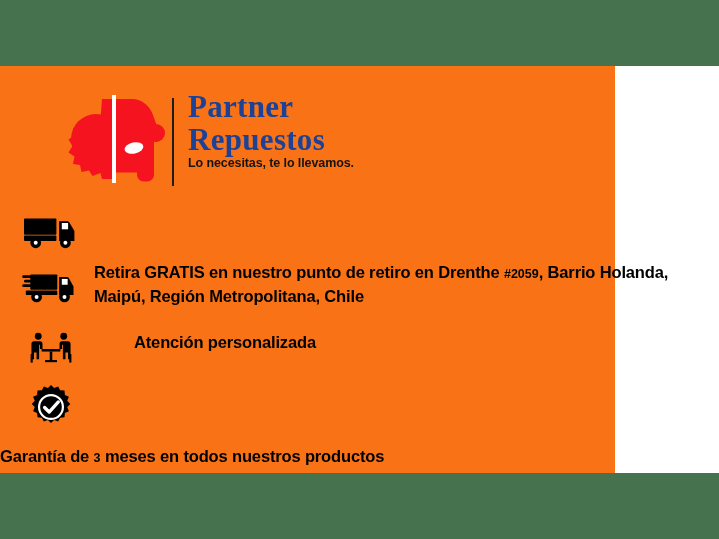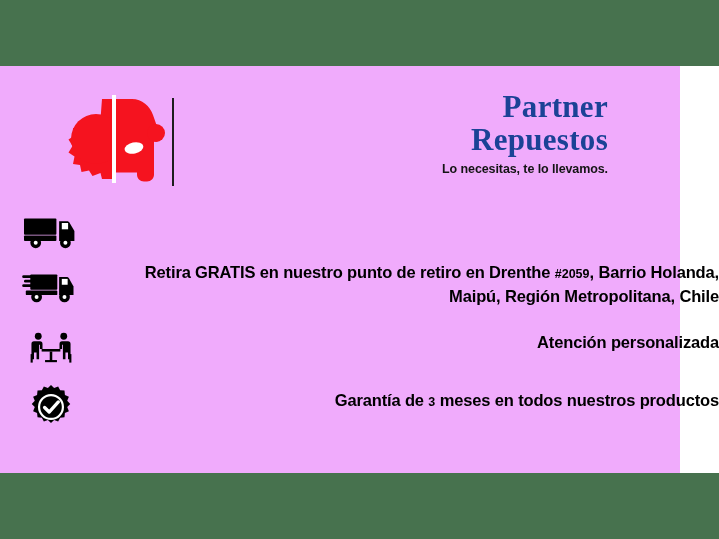--- a/index.html
+++ b/index.html
@@ -8,25 +8,24 @@
     background: #ffffff;
   }
   body {
     width: 719px;
     height: 539px;
     overflow: hidden;
     font-family: "Liberation Sans", sans-serif;
   }
   #banner {
     position: relative;
-    width: 680px;
+    width: 615px;
     height: 539px;
-    background: #f0abfc;
+    background: #f97316;
     box-sizing: border-box;
-    text-align: right;
   }
   .band {
     position: absolute;
     left: 0;
     width: 719px;
     background: #47724e;
   }
   #band-top { top: 0; height: 66px; }
   #band-bottom { top: 473px; height: 66px; }
 
@@ -62,21 +61,20 @@
   .brand-line {
     font-family: "Liberation Serif", serif;
     font-weight: bold;
     color: #1b4296;
     font-size: 31px;
     line-height: 33px;
     letter-spacing: 0.3px;
     white-space: nowrap;
   }
   #brand-tagline {
-    margin-top: 6px;
     font-family: "Liberation Sans", sans-serif;
     font-weight: bold;
     color: #141414;
     font-size: 12.5px;
     line-height: 14px;
     letter-spacing: -0.1px;
     white-space: nowrap;
   }
 
   
@@ -111,22 +109,22 @@
     letter-spacing: -0.15px;
     padding-top: 2px;
   }
   .small-num {
     font-size: 12.5px;
     letter-spacing: 0;
   }
 
   #row-shipping   { height: 54px; }
   #row-pickup     { height: 62px; }
-  #row-attention  { height: 58px; }
-  #row-warranty   { height: 56px; }
+  #row-attention  { height: 58px; gap: 40px; }
+  #row-warranty   { height: 56px; flex-direction: column; }
 
   #row-shipping  .feature-label { padding-top: 7px; }
   #row-pickup    .feature-label { padding-top: 2px; }
   #row-attention .feature-label { padding-top: 10px; }
   #row-warranty  .feature-label { padding-top: 10px; }
 
   #row-shipping  .feature-icon { height: 54px; }
   #row-pickup    .feature-icon { height: 56px; }
   #row-attention .feature-icon { height: 56px; }
   #row-warranty  .feature-icon { height: 56px; }

